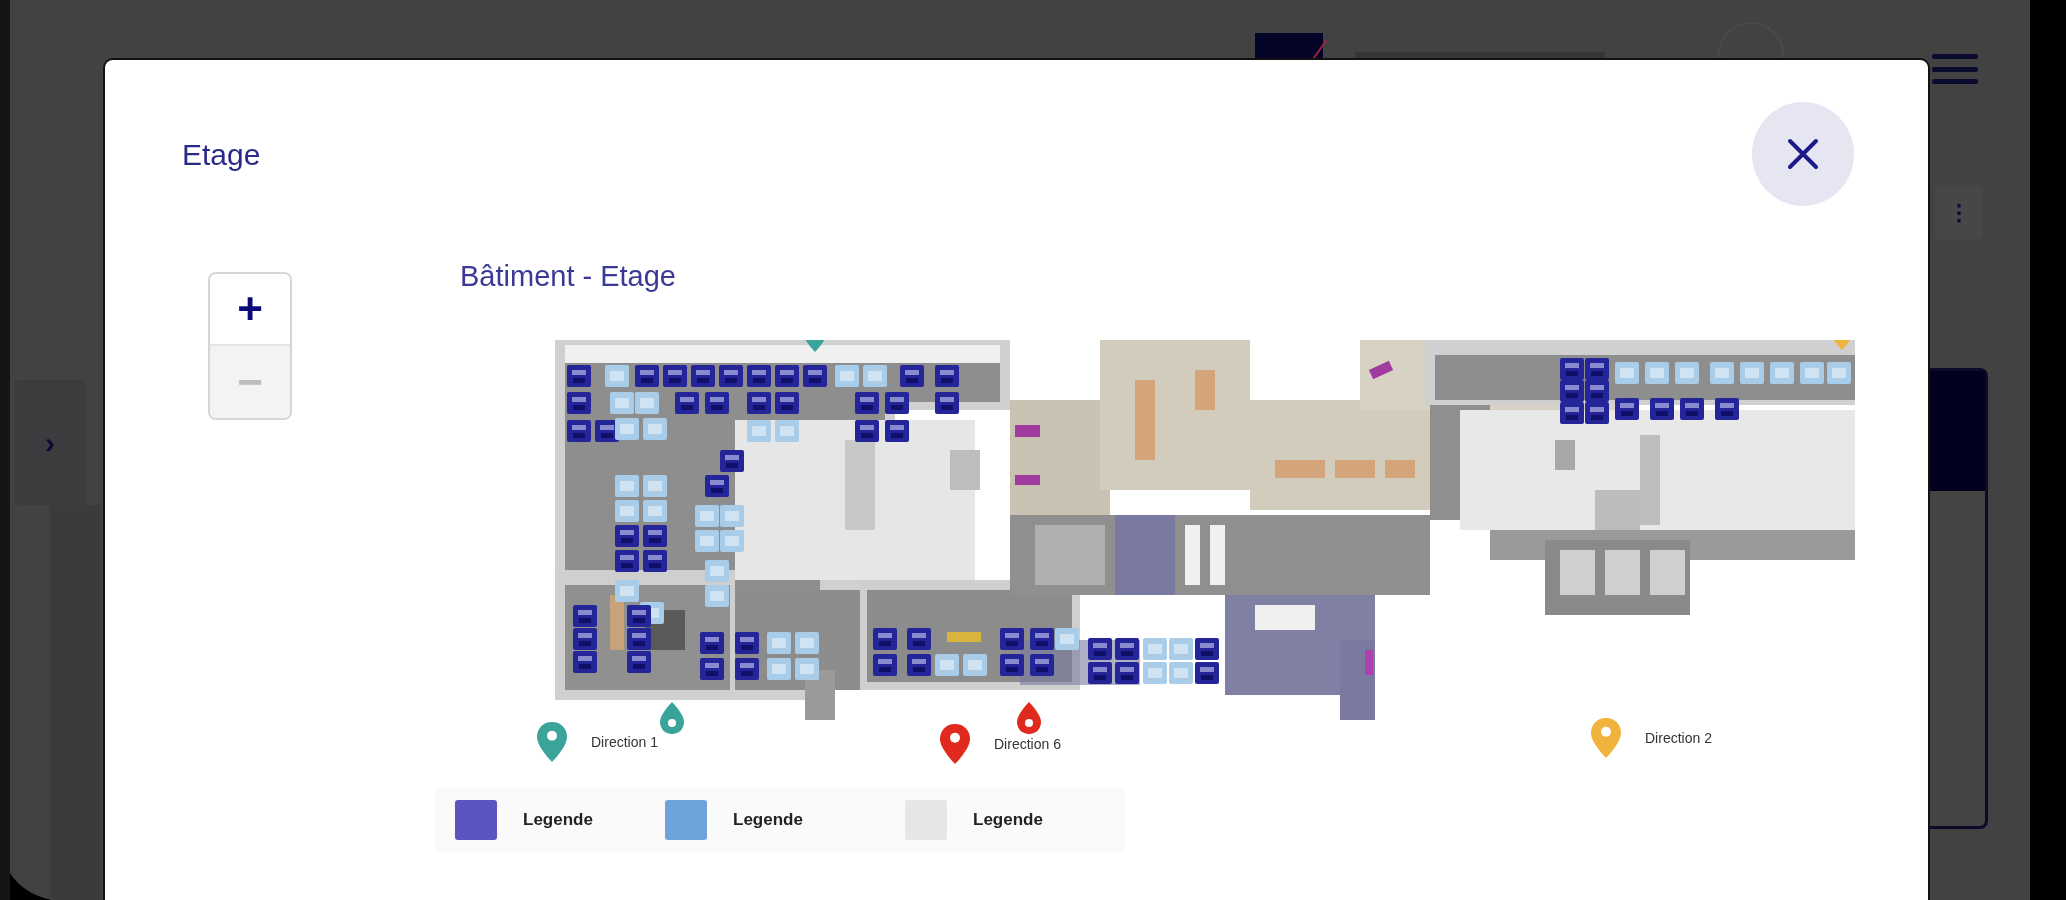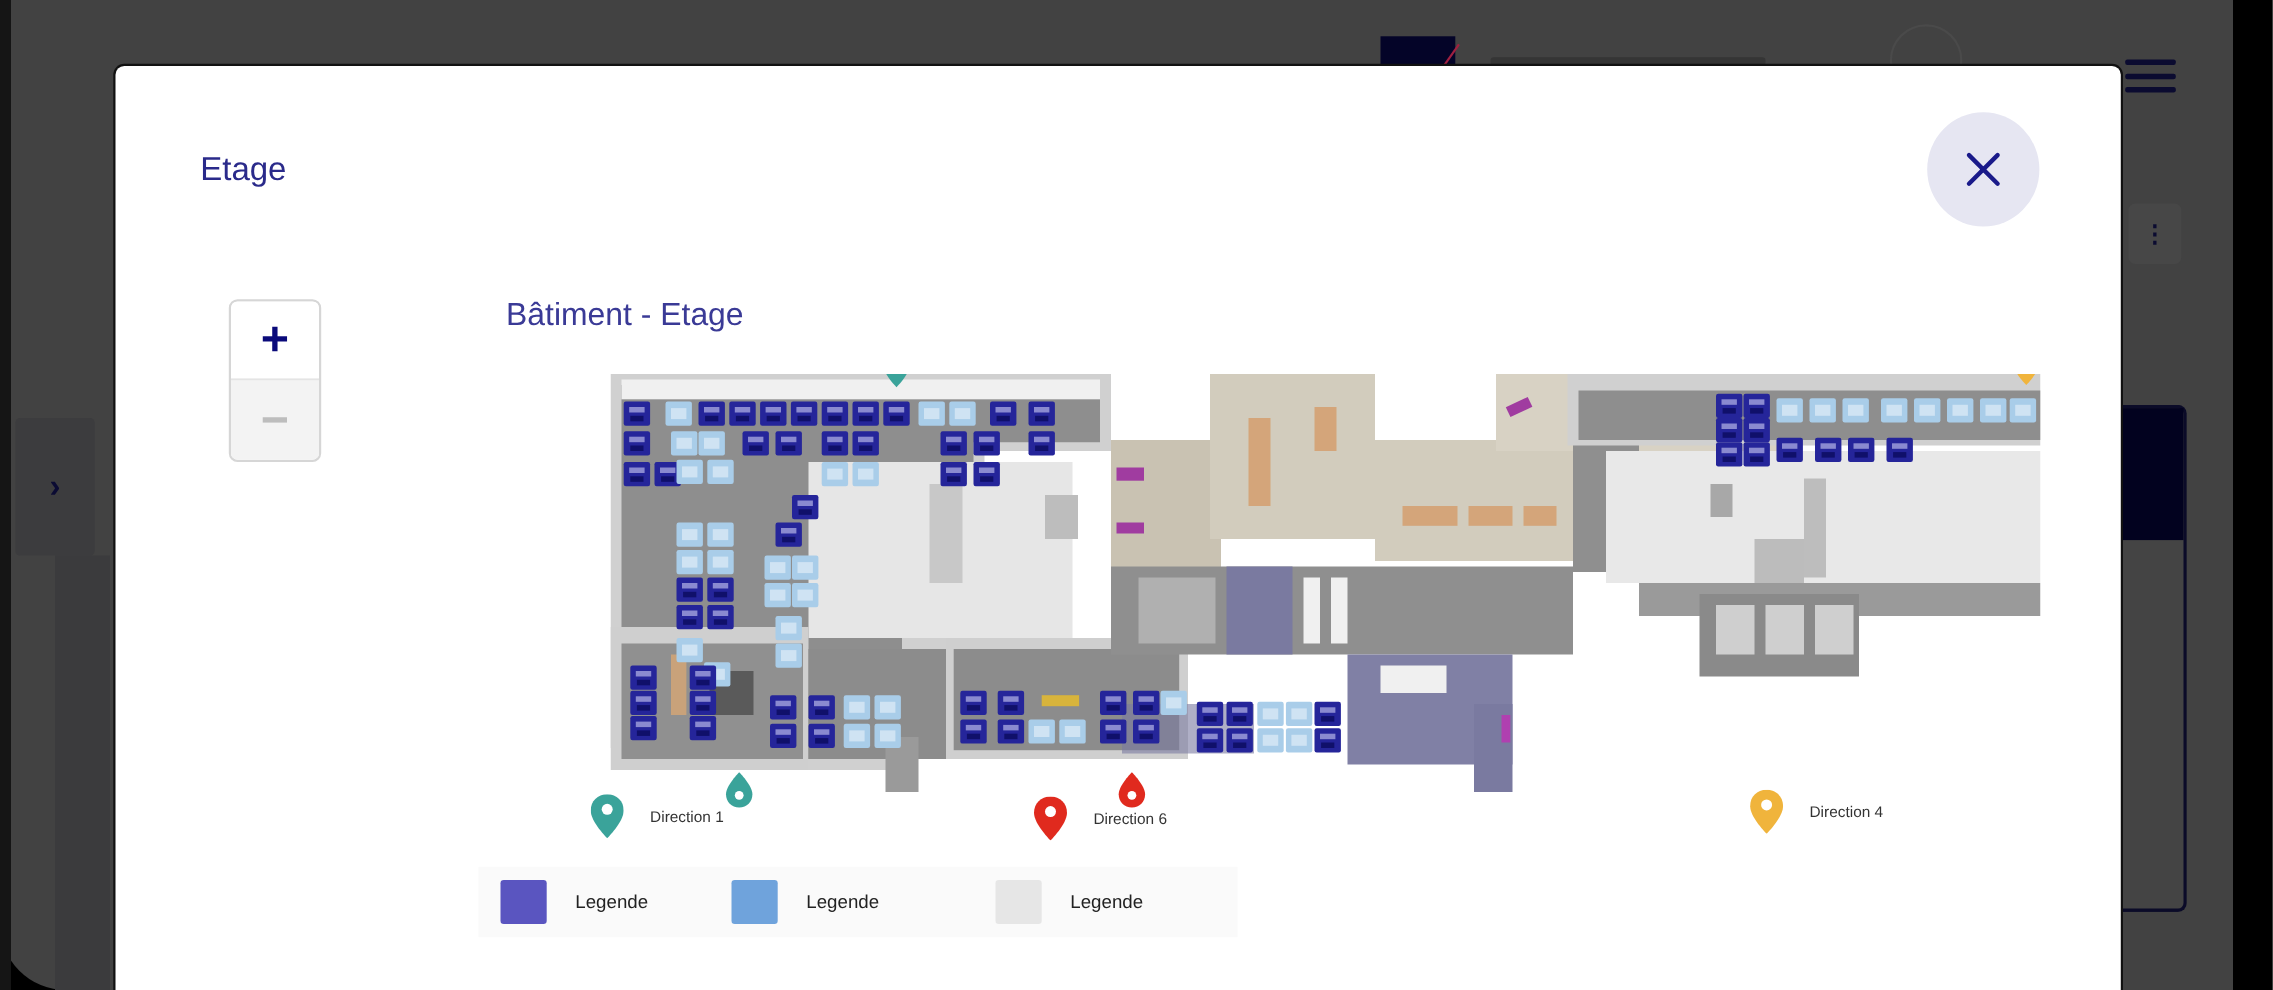--- a/index.html
+++ b/index.html
@@ -19,25 +19,25 @@
   .bg-card-head{position:absolute;left:0;top:0;right:0;height:120px;background:#02021f;}
   .bg-black-strip{position:absolute;left:2030px;top:0;width:36px;height:900px;background:#000;}
 
   .modal{position:absolute;left:105px;top:60px;width:1823px;height:860px;background:#fff;border-radius:8px 8px 0 0;box-shadow:0 0 0 2px #111;}
   .modal-title{position:absolute;left:77px;top:78px;font-size:30px;color:#2a2a8a;}
   .close-btn{position:absolute;left:1647px;top:42px;width:102px;height:104px;border-radius:50%;background:#e6e6f2;border:none;display:flex;align-items:center;justify-content:center;cursor:pointer;}
   .zoom-ctrl{position:absolute;left:103px;top:212px;width:80px;height:144px;border:2px solid #d6d6d6;border-radius:8px;overflow:hidden;background:#fff;}
   .zoom-btn{height:72px;display:flex;align-items:center;justify-content:center;font-size:44px;font-weight:bold;border:none;width:100%;}
   .zoom-in{color:#0a0a7a;background:#fff;border-bottom:2px solid #e4e4e4;}
   .zoom-out{color:#bdbdbd;background:#f3f3f3;}
-  .plan-subtitle{position:absolute;left:355px;top:210px;font-size:29px;color:#3a3a96;}
+  .plan-subtitle{position:absolute;left:355px;top:200px;font-size:29px;color:#3a3a96;}
 
   .floorplan{position:absolute;left:450px;top:280px;width:1300px;height:400px;}
   .legend-row{position:absolute;left:330px;top:728px;width:690px;height:64px;background:#fafafa;display:flex;align-items:center;}
-  .legend-item{display:flex;align-items:center;margin-left:20px;width:210px;}
+  .legend-item{display:flex;align-items:center;margin-left:20px;width:210px;font-weight:bold;}
   .legend-swatch{width:42px;height:40px;border-radius:3px;margin-right:26px;display:flex;align-items:center;justify-content:center;font-size:8px;color:#dde;}
   .legend-label{font-size:17px;color:#222;}
   .direction{position:absolute;display:flex;align-items:center;}
   .direction-label{font-size:14px;color:#333;margin-left:24px;}
 </style>
 </head>
 <body>
 
 <div class="app-bg"></div>
 <div class="left-rail"></div>
@@ -280,21 +280,21 @@
         <path d="M12 0 C5 0 0 5 0 12 C0 20 12 32 12 32 C12 32 24 20 24 12 C24 5 19 0 12 0 Z" fill="#e02a1e"></path>
         <circle cx="12" cy="11" r="4" fill="#fff"></circle>
       </svg>
     <span class="direction-label">Direction 6</span>
   </div>
   <div class="direction" style="left:1486px;top:658px;">
     <svg width="30" height="40" viewBox="0 0 24 32">
         <path d="M12 0 C5 0 0 5 0 12 C0 20 12 32 12 32 C12 32 24 20 24 12 C24 5 19 0 12 0 Z" fill="#f0b43c"></path>
         <circle cx="12" cy="11" r="4" fill="#fff"></circle>
       </svg>
-    <span class="direction-label">Direction 4</span>
+    <span class="direction-label">Direction 2</span>
   </div>
 
   <div class="legend-row">
     <div class="legend-item">
       <div class="legend-swatch" style="background:#5a55c0;"></div>
       <span class="legend-label">Legende</span>
     </div>
     <div class="legend-item" style="margin-left:0;">
       <div class="legend-swatch" style="background:#6fa3dc;"></div>
       <span class="legend-label">Legende</span>

